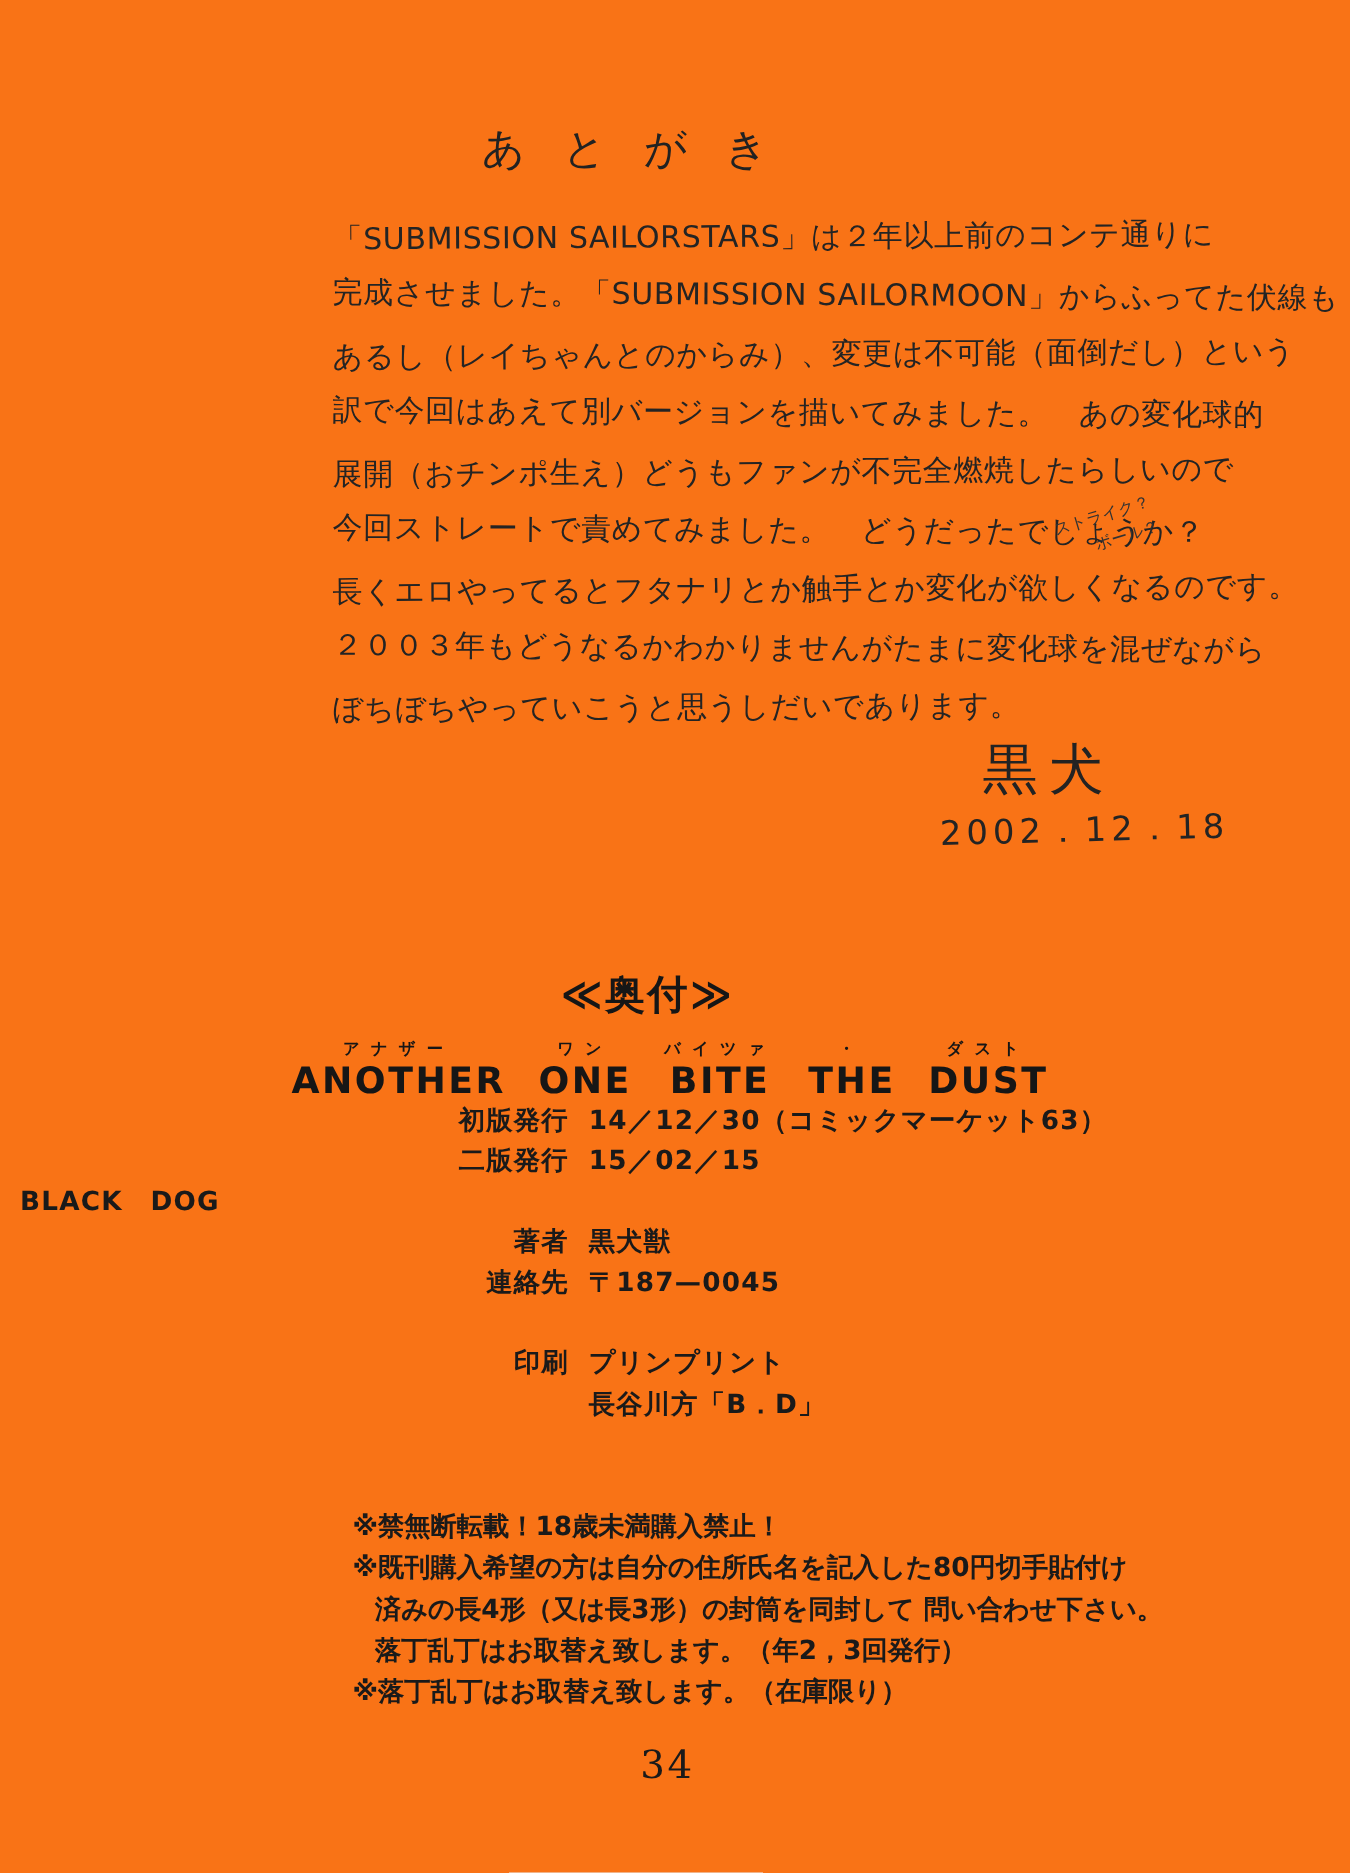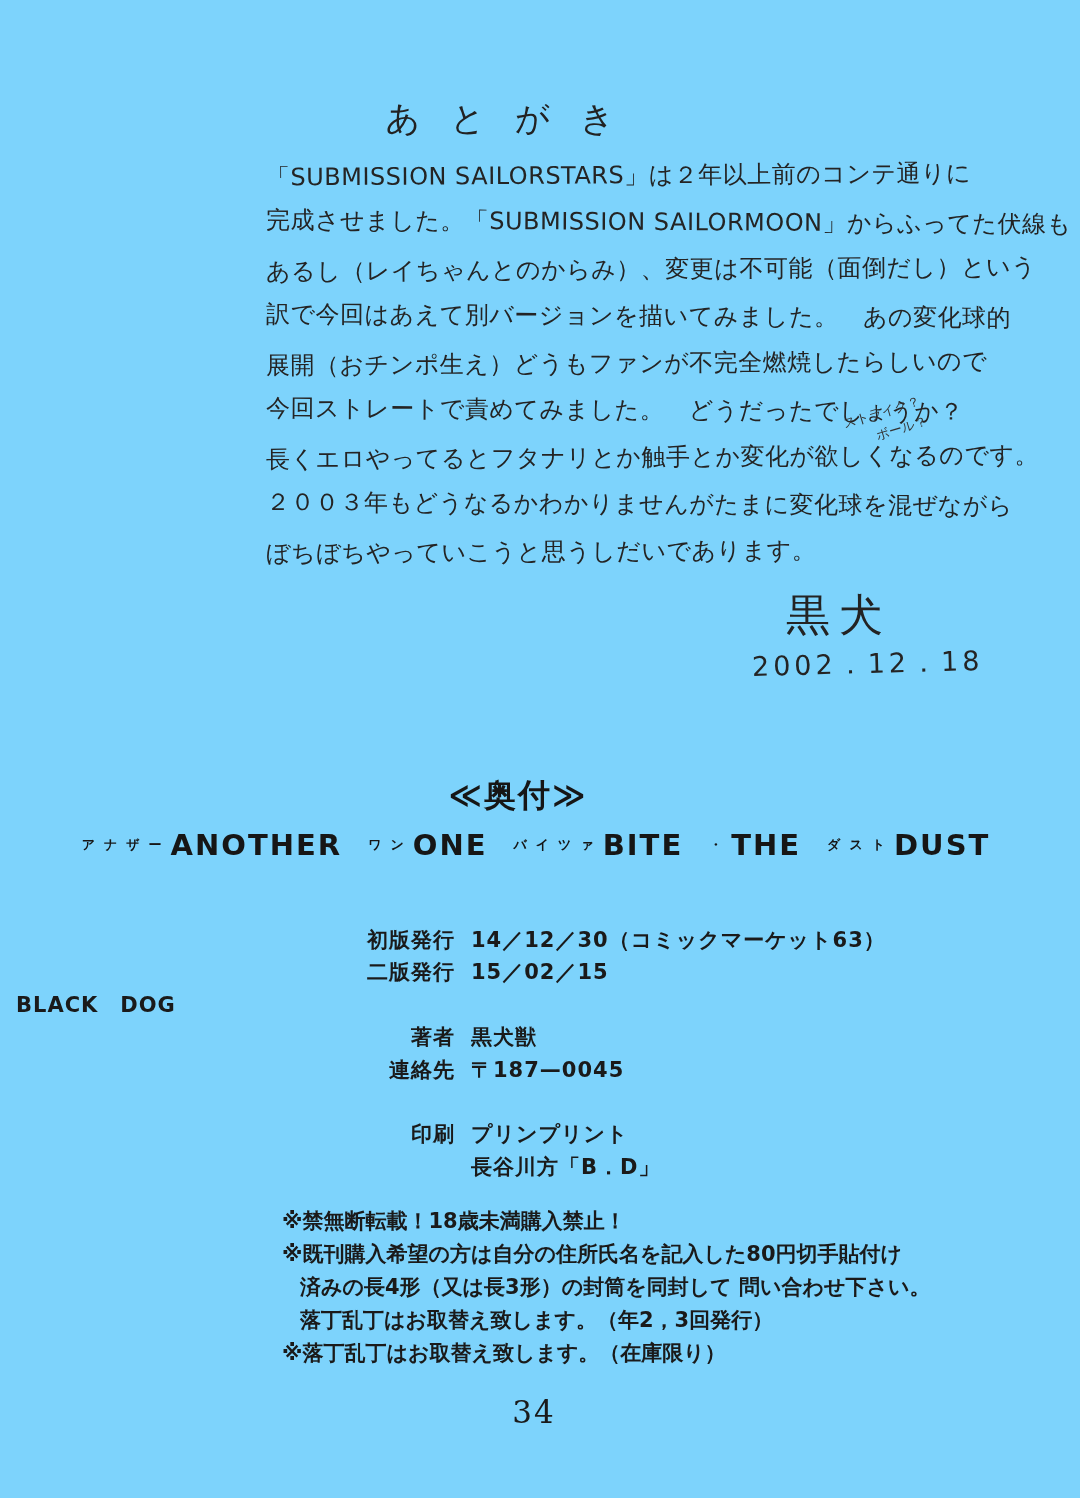--- a/index.html
+++ b/index.html
@@ -1,33 +1,33 @@
 <!DOCTYPE html>
 <html><head>
 <meta charset="utf-8">
 <style>
   html,body { margin:0; padding:0; background:#e8e8e6; }
   .page {
     position:relative;
     width:1080px; height:1498px;
     margin:0 auto;
-    background:#7dd3fc;
+    background:#f97316;
     overflow:hidden;
     color:#1d1d1d;
     font-family:"DejaVu Sans", sans-serif;
   }
 
   
   .aft-title {
     position:absolute; top:96px; left:0; width:1030px;
     text-align:center;
     font-size:34px; letter-spacing:30px;
     color:#222;
   }
-  .aft-body { position:absolute; top:152px; left:266px; }
+  .aft-body { position:absolute; top:166px; left:266px; }
   .aft-body .line {
     font-size:24px; line-height:47px;
     white-space:nowrap; letter-spacing:0.5px;
     color:#242424;
   }
   .aft-body .line:nth-child(odd)  { transform:rotate(-0.35deg); }
   .aft-body .line:nth-child(even) { transform:rotate(0.3deg); }
 
   .margin-note {
     position:absolute; left:845px; top:403px;
@@ -53,28 +53,28 @@
     text-align:center; transform:translateX(-22px);
     font-size:32px; font-weight:bold; letter-spacing:2px;
     color:#161616;
   }
   .title-block {
     position:absolute; top:830px; left:0; width:1080px;
     display:flex; justify-content:center; align-items:flex-end;
     gap:26px; transform:translateX(-4px);
     color:#161616;
   }
-  .tword { display:flex; align-items:center; }
+  .tword { display:flex; flex-direction:column; align-items:center; }
   .furi {
     font-size:13px; font-weight:bold; letter-spacing:9px;
     white-space:nowrap; margin-bottom:1px;
   }
   .word { font-size:29px; font-weight:bold; letter-spacing:2px; line-height:1.05; }
 
-  .entries { position:absolute; top:926px; left:0; width:1080px; }
+  .entries { position:absolute; top:882px; left:0; width:1080px; }
   .entry { display:flex; height:32.4px; font-size:21px; font-weight:bold; color:#1a1a1a; }
   .entry .lbl { width:455px; text-align:right; letter-spacing:1px; white-space:nowrap; }
   .entry .val { margin-left:16px; letter-spacing:1px; white-space:nowrap;text-align:right; }
 
   .notes {
     position:absolute; top:1169px; left:282px;
     font-size:21px; font-weight:bold; line-height:33px;
     color:#1a1a1a;
     margin-top:36px;
   }

